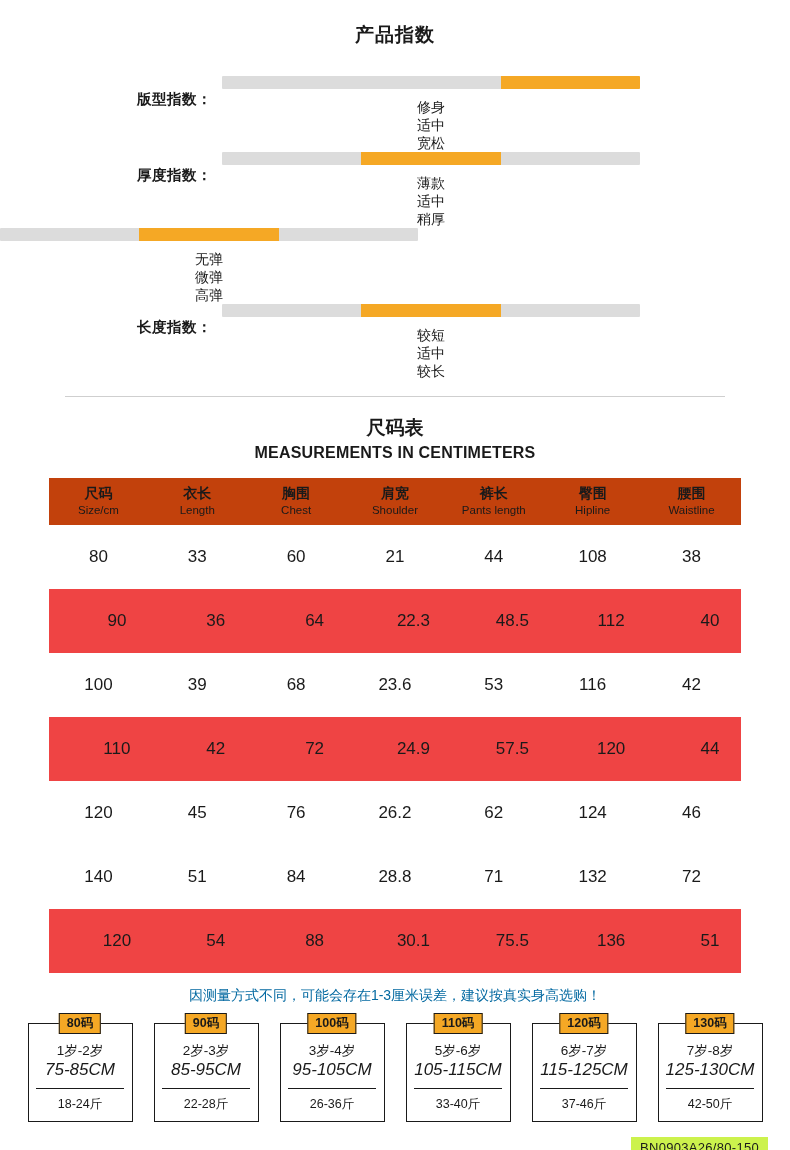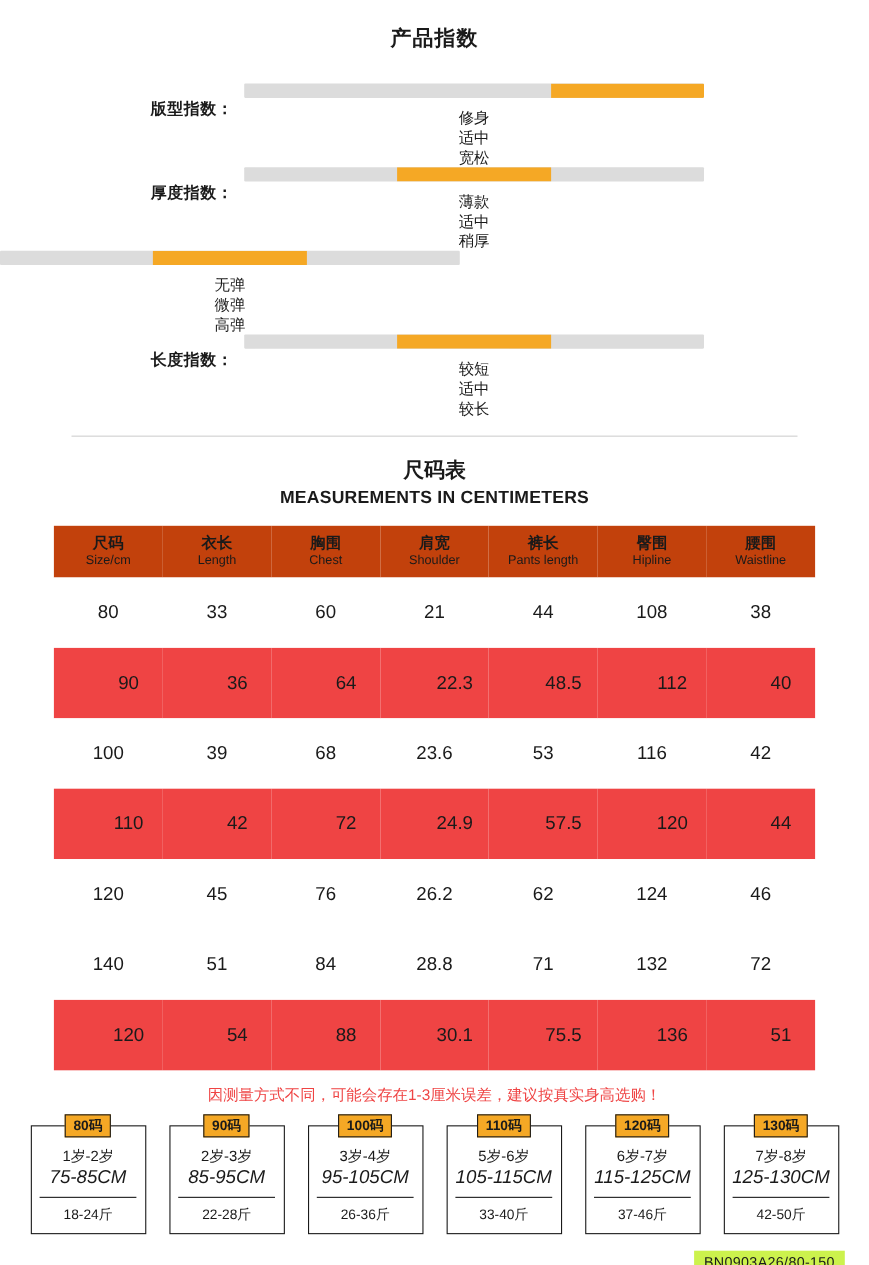--- a/index.html
+++ b/index.html
@@ -118,21 +118,21 @@
     height: 64px;
     vertical-align: middle;
   }
   table.size-table tr.odd td { background: #ffffff; }
   table.size-table tr.even td { background: #ef4444; padding-left: 38px; }
 
   .note {
     text-align: center;
     font-size: 14px;
     margin-top: 14px;
-    color: #ef4444;
+    color: #0369a1;
   }
 
   
   .age-row {
     display: flex;
     justify-content: center;
     gap: 21px;
     margin-top: 18px;
   }
   .age-box {

